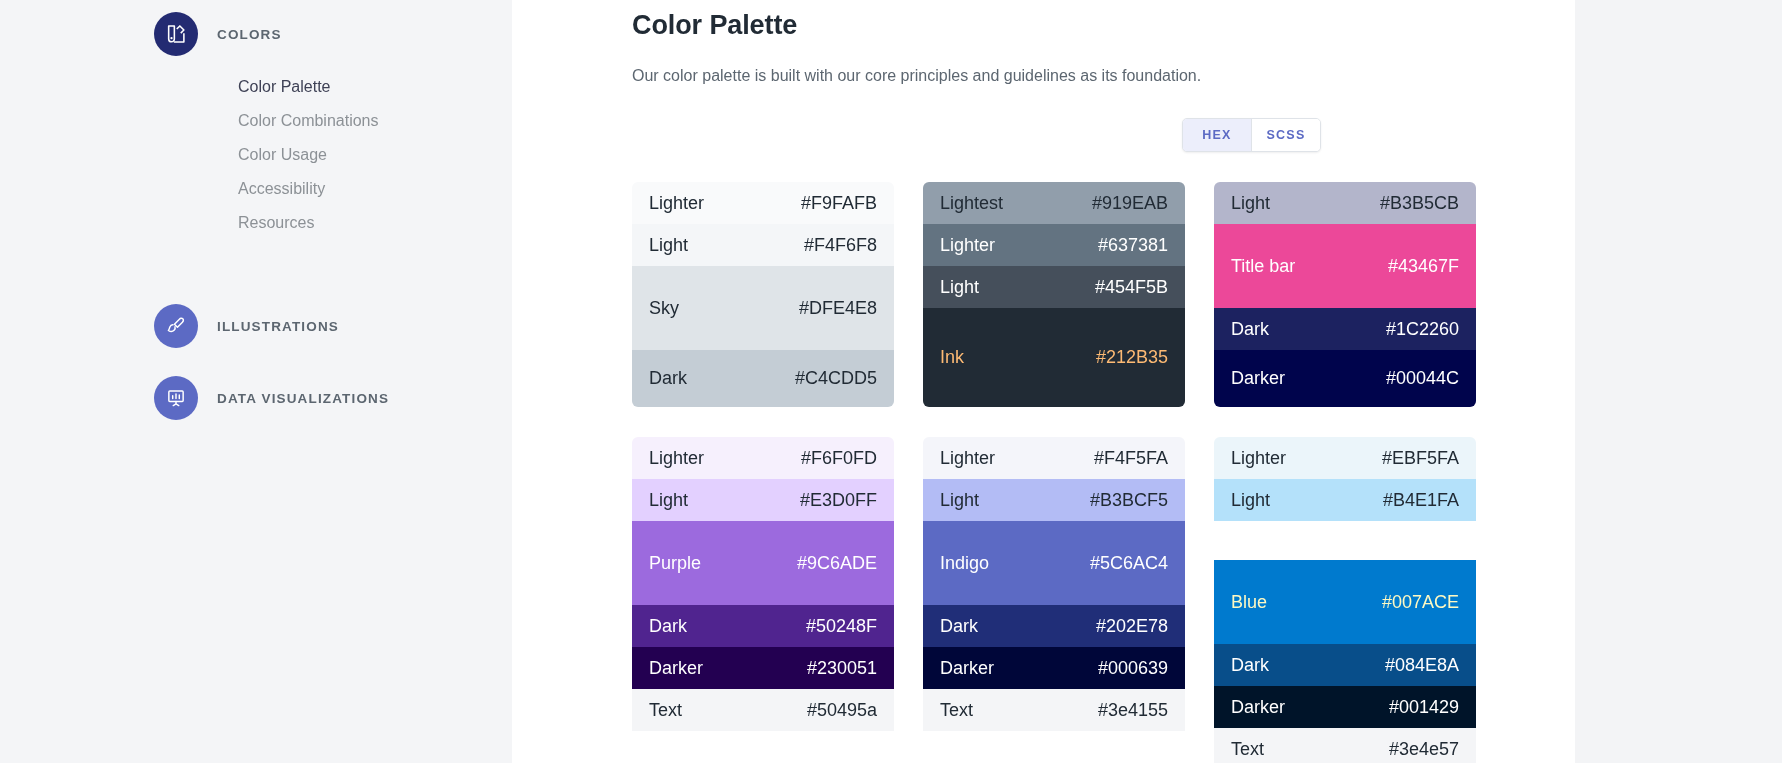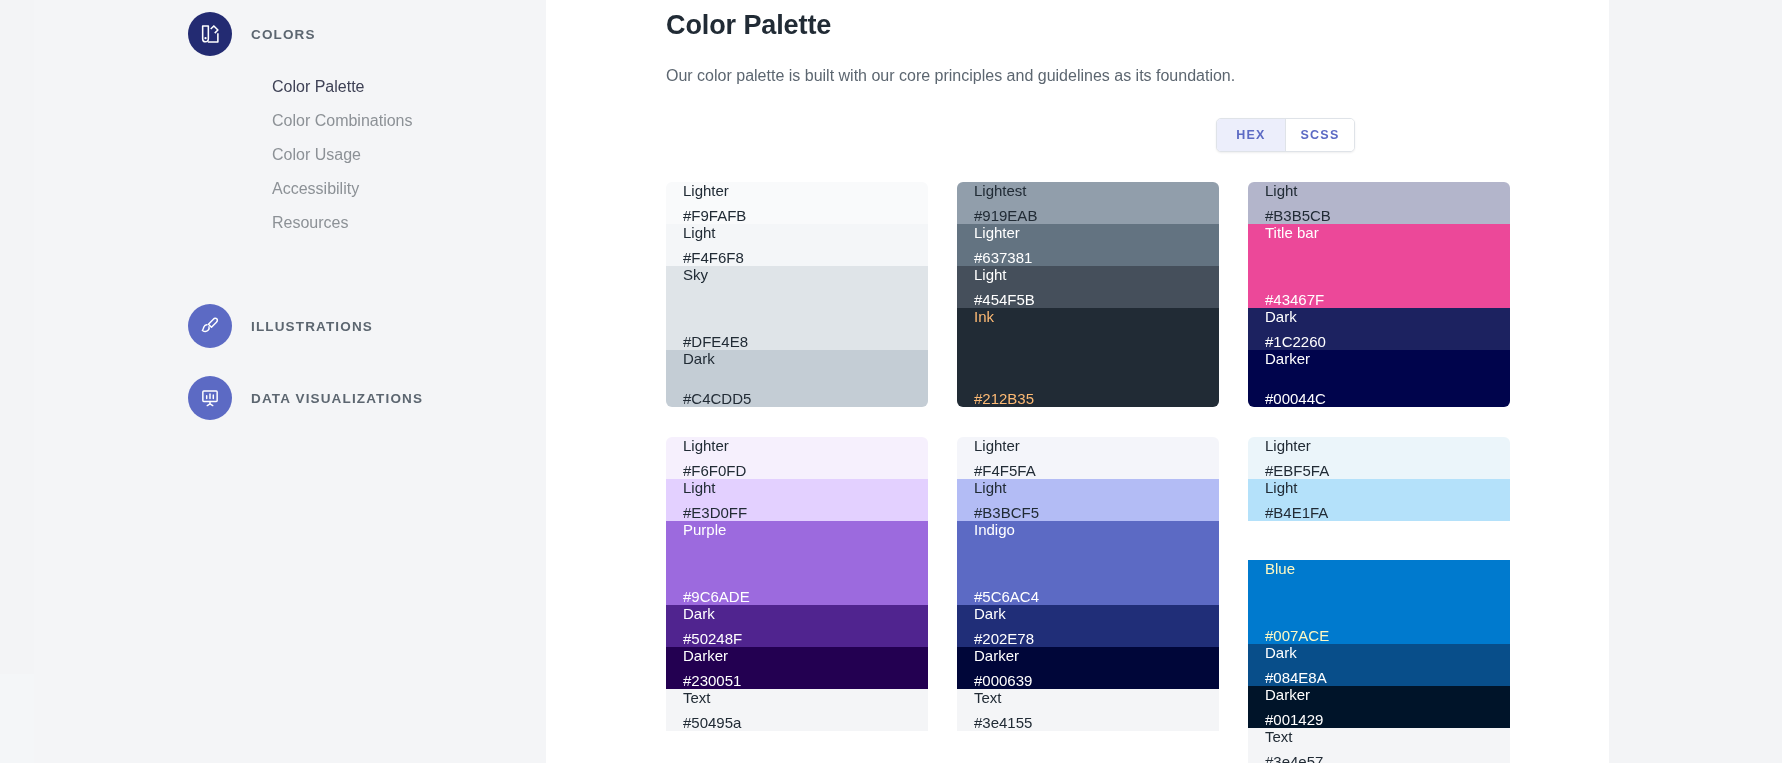--- a/index.html
+++ b/index.html
@@ -9,21 +9,20 @@
     overflow: hidden;
     background: #f4f6f8;
     font-family: "Liberation Sans", sans-serif;
   }
   .page {
     position: relative;
     width: 1782px;
     height: 674px;
     background: #f3f4f6;
     display: flex;
-    padding-left: 34px;
   }
 
   
   .sidebar {
     width: 512px;
     flex: 0 0 512px;
     height: 763px;
     background: #f4f5f7;
     position: relative;
     padding: 0 0 0 0;
@@ -152,24 +151,24 @@
     row-gap: 30px;
     margin-top: 30px;
   }
   .card {
     border-radius: 6px;
     overflow: hidden;
     box-shadow: 0 0 0 0 rgba(0,0,0,0);
   }
   .swatch {
     display: flex;
+    align-items: center;
     justify-content: space-between;
     padding: 0 17px;
-    font-size: 15px;
-    flex-direction: column;
+    font-size: 18px;
   }
   .swatch .name { white-space: nowrap; }
   .swatch .val  { white-space: nowrap; }
 
   
   .right-gutter {
     position: absolute;
     left: 1063px;
     top: 0;
     width: 207px;

